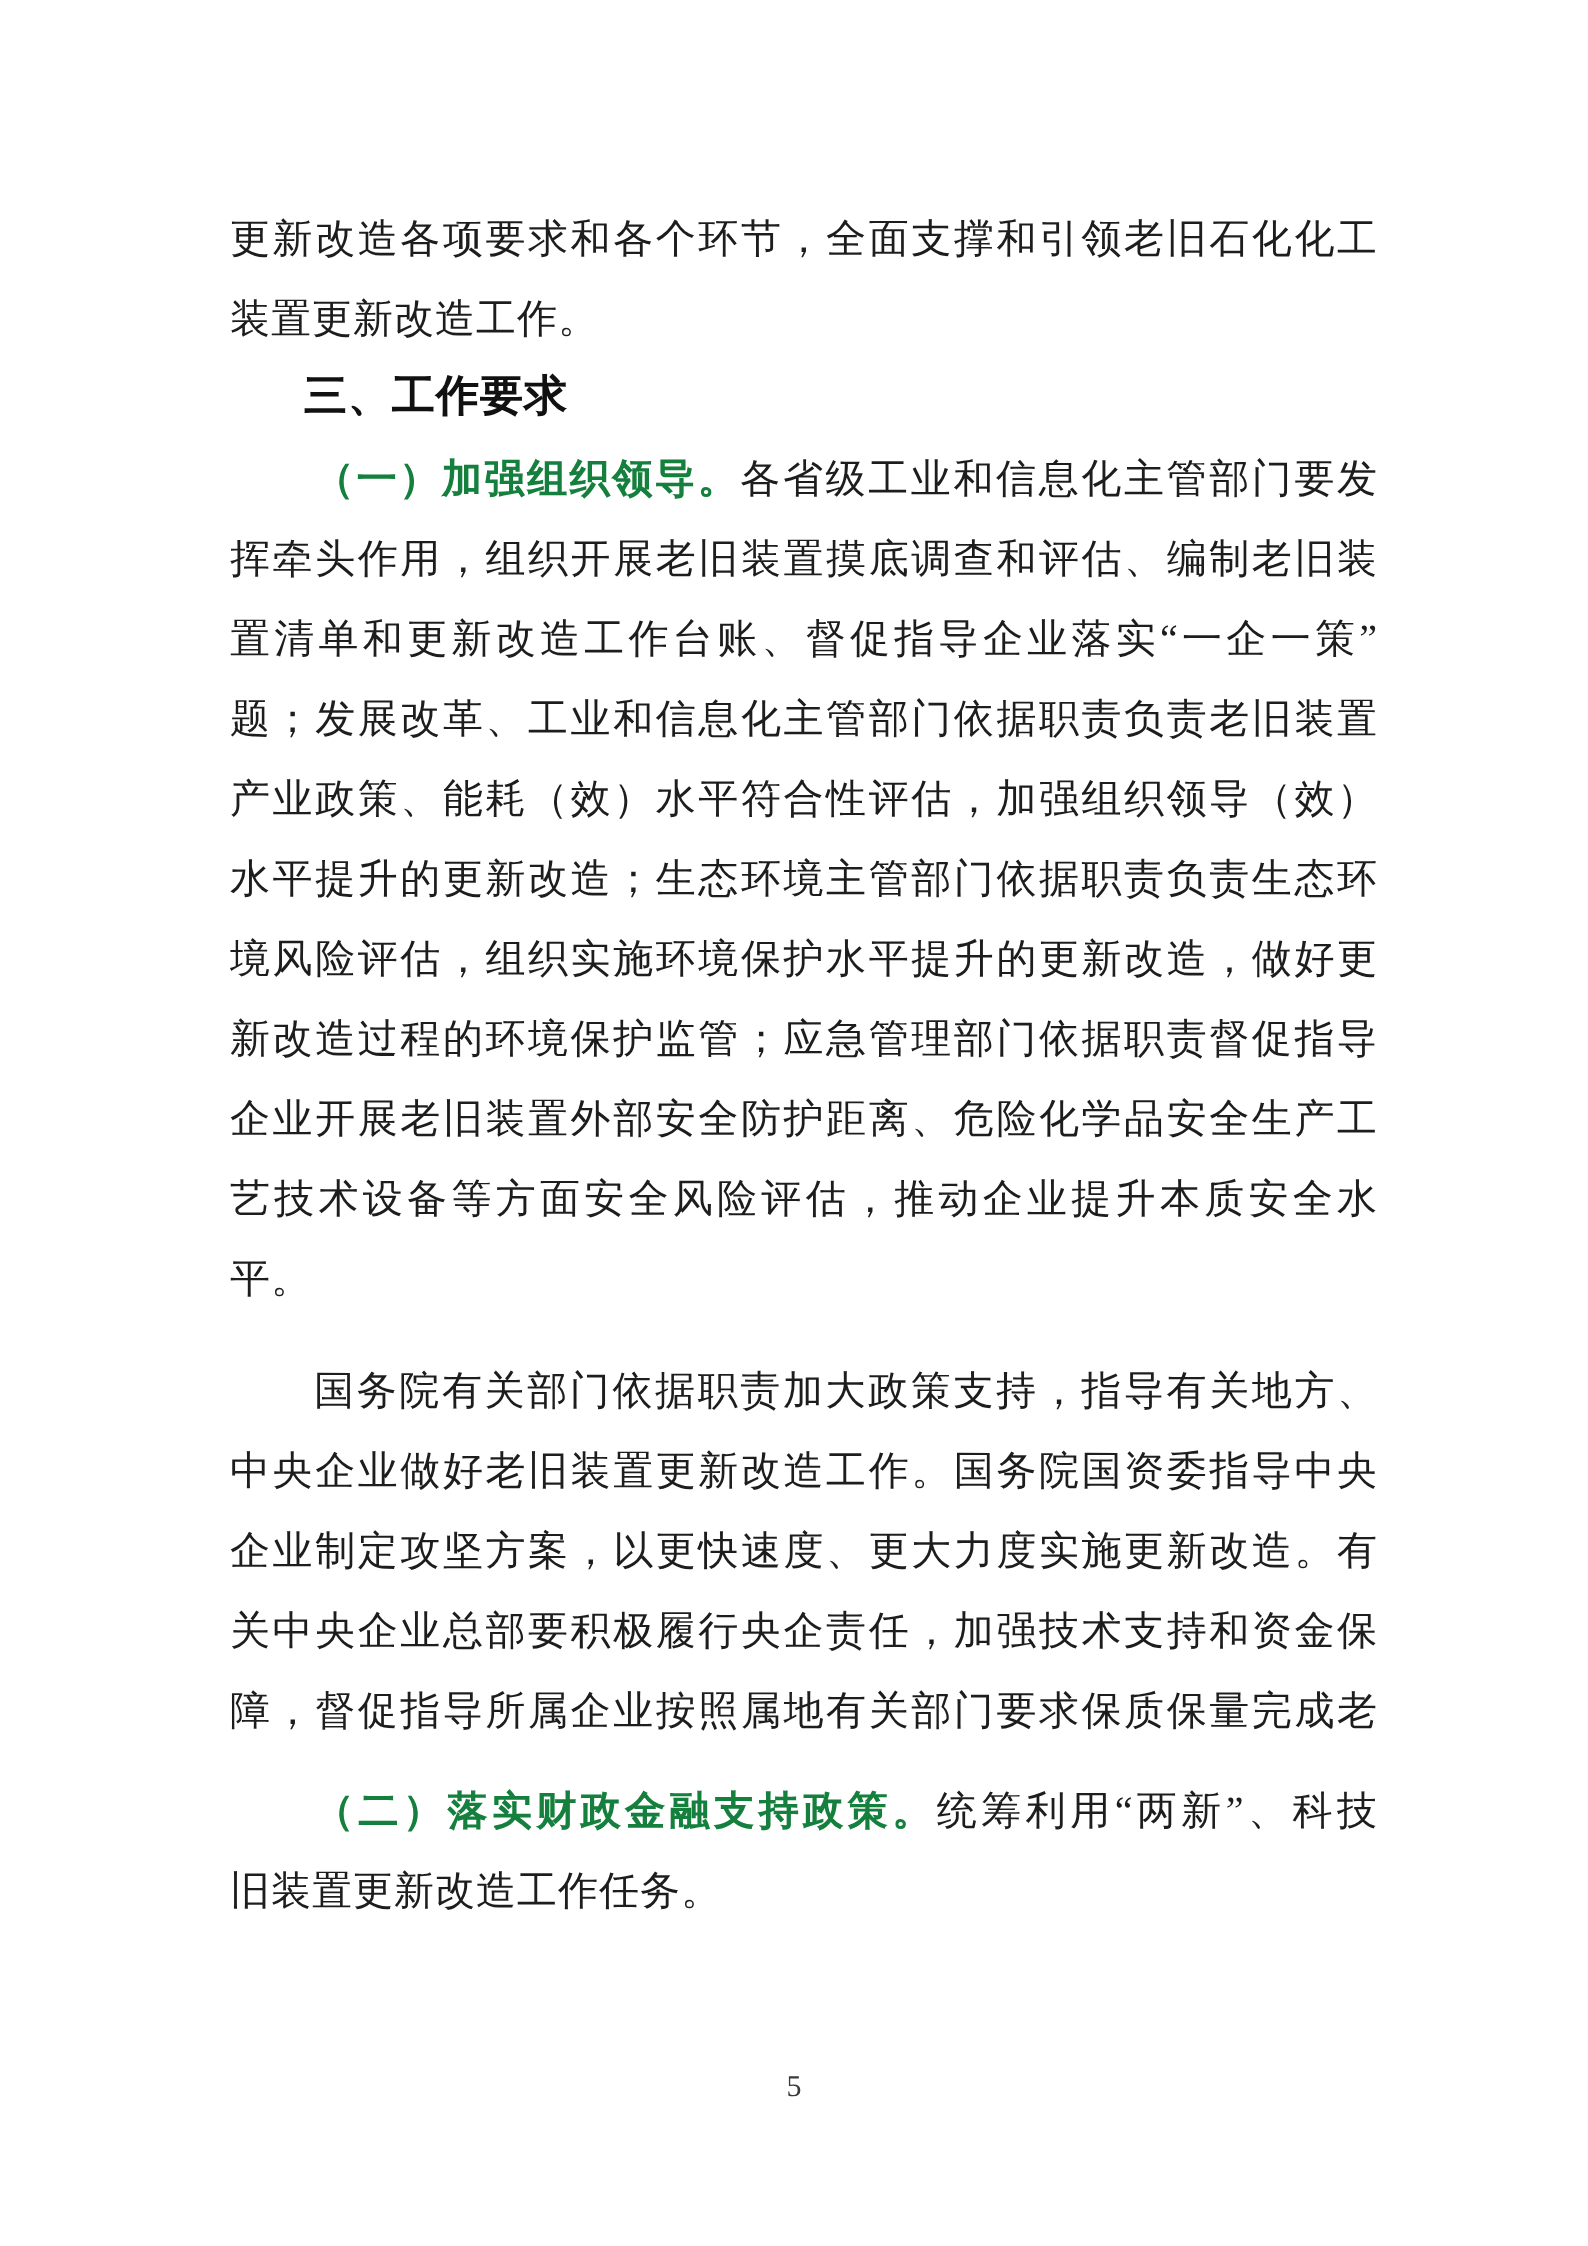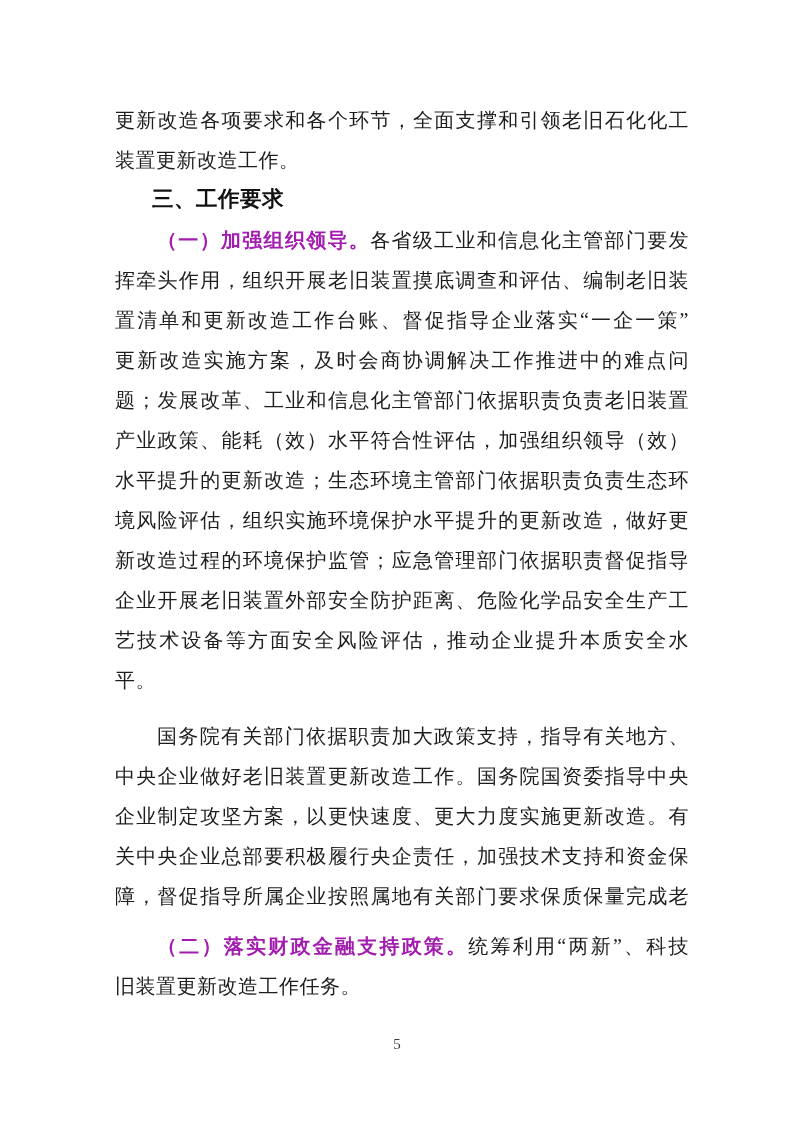--- a/index.html
+++ b/index.html
@@ -40,21 +40,21 @@
     font-family: Liberation Mono, monospace;
     font-weight: 700;
     font-size: 21.5px;
     text-indent: 37px;
     text-align: left;
     text-align-last: left;
     color: #111111;
   }
   .bold-lead {
     font-weight: 700;
-    color: #a21caf;
+    color: #15803d;
   }
   .page-number {
     position: absolute;
     left: 0; top: 1033px;
     width: 100%;
     text-align: center;
     font-size: 15px;
     line-height: 22px;
     color: #3a3a3a;
   }
@@ -63,21 +63,20 @@
 <body>
 
 <div class="page">
   <div class="text-column">
       <div class="line"><span>更新改造各项要求和各个环节，全面支撑和引领老旧石化化工</span></div>
       <div class="line para-end"><span>装置更新改造工作。</span></div>
       <div class="line heading indent para-end"><span>三、工作要求</span></div>
       <div class="line indent"><span class="bold-lead">（一）加强组织领导。</span><span>各省级工业和信息化主管部门要发</span></div>
       <div class="line"><span>挥牵头作用，组织开展老旧装置摸底调查和评估、编制老旧装</span></div>
       <div class="line"><span>置清单和更新改造工作台账、督促指导企业落实“一企一策”</span></div>
-      <div class="line"><span>更新改造实施方案，及时会商协调解决工作推进中的难点问</span></div>
       <div class="line"><span>题；发展改革、工业和信息化主管部门依据职责负责老旧装置</span></div>
       <div class="line"><span>产业政策、能耗（效）水平符合性评估，加强组织领导（效）</span></div>
       <div class="line"><span>水平提升的更新改造；生态环境主管部门依据职责负责生态环</span></div>
       <div class="line"><span>境风险评估，组织实施环境保护水平提升的更新改造，做好更</span></div>
       <div class="line"><span>新改造过程的环境保护监管；应急管理部门依据职责督促指导</span></div>
       <div class="line"><span>企业开展老旧装置外部安全防护距离、危险化学品安全生产工</span></div>
       <div class="line"><span>艺技术设备等方面安全风险评估，推动企业提升本质安全水</span></div>
       <div class="line para-end"><span>平。</span></div>
       <div class="line indent" style="margin-top: 16px;"><span>国务院有关部门依据职责加大政策支持，指导有关地方、</span></div>
       <div class="line"><span>中央企业做好老旧装置更新改造工作。国务院国资委指导中央</span></div>

